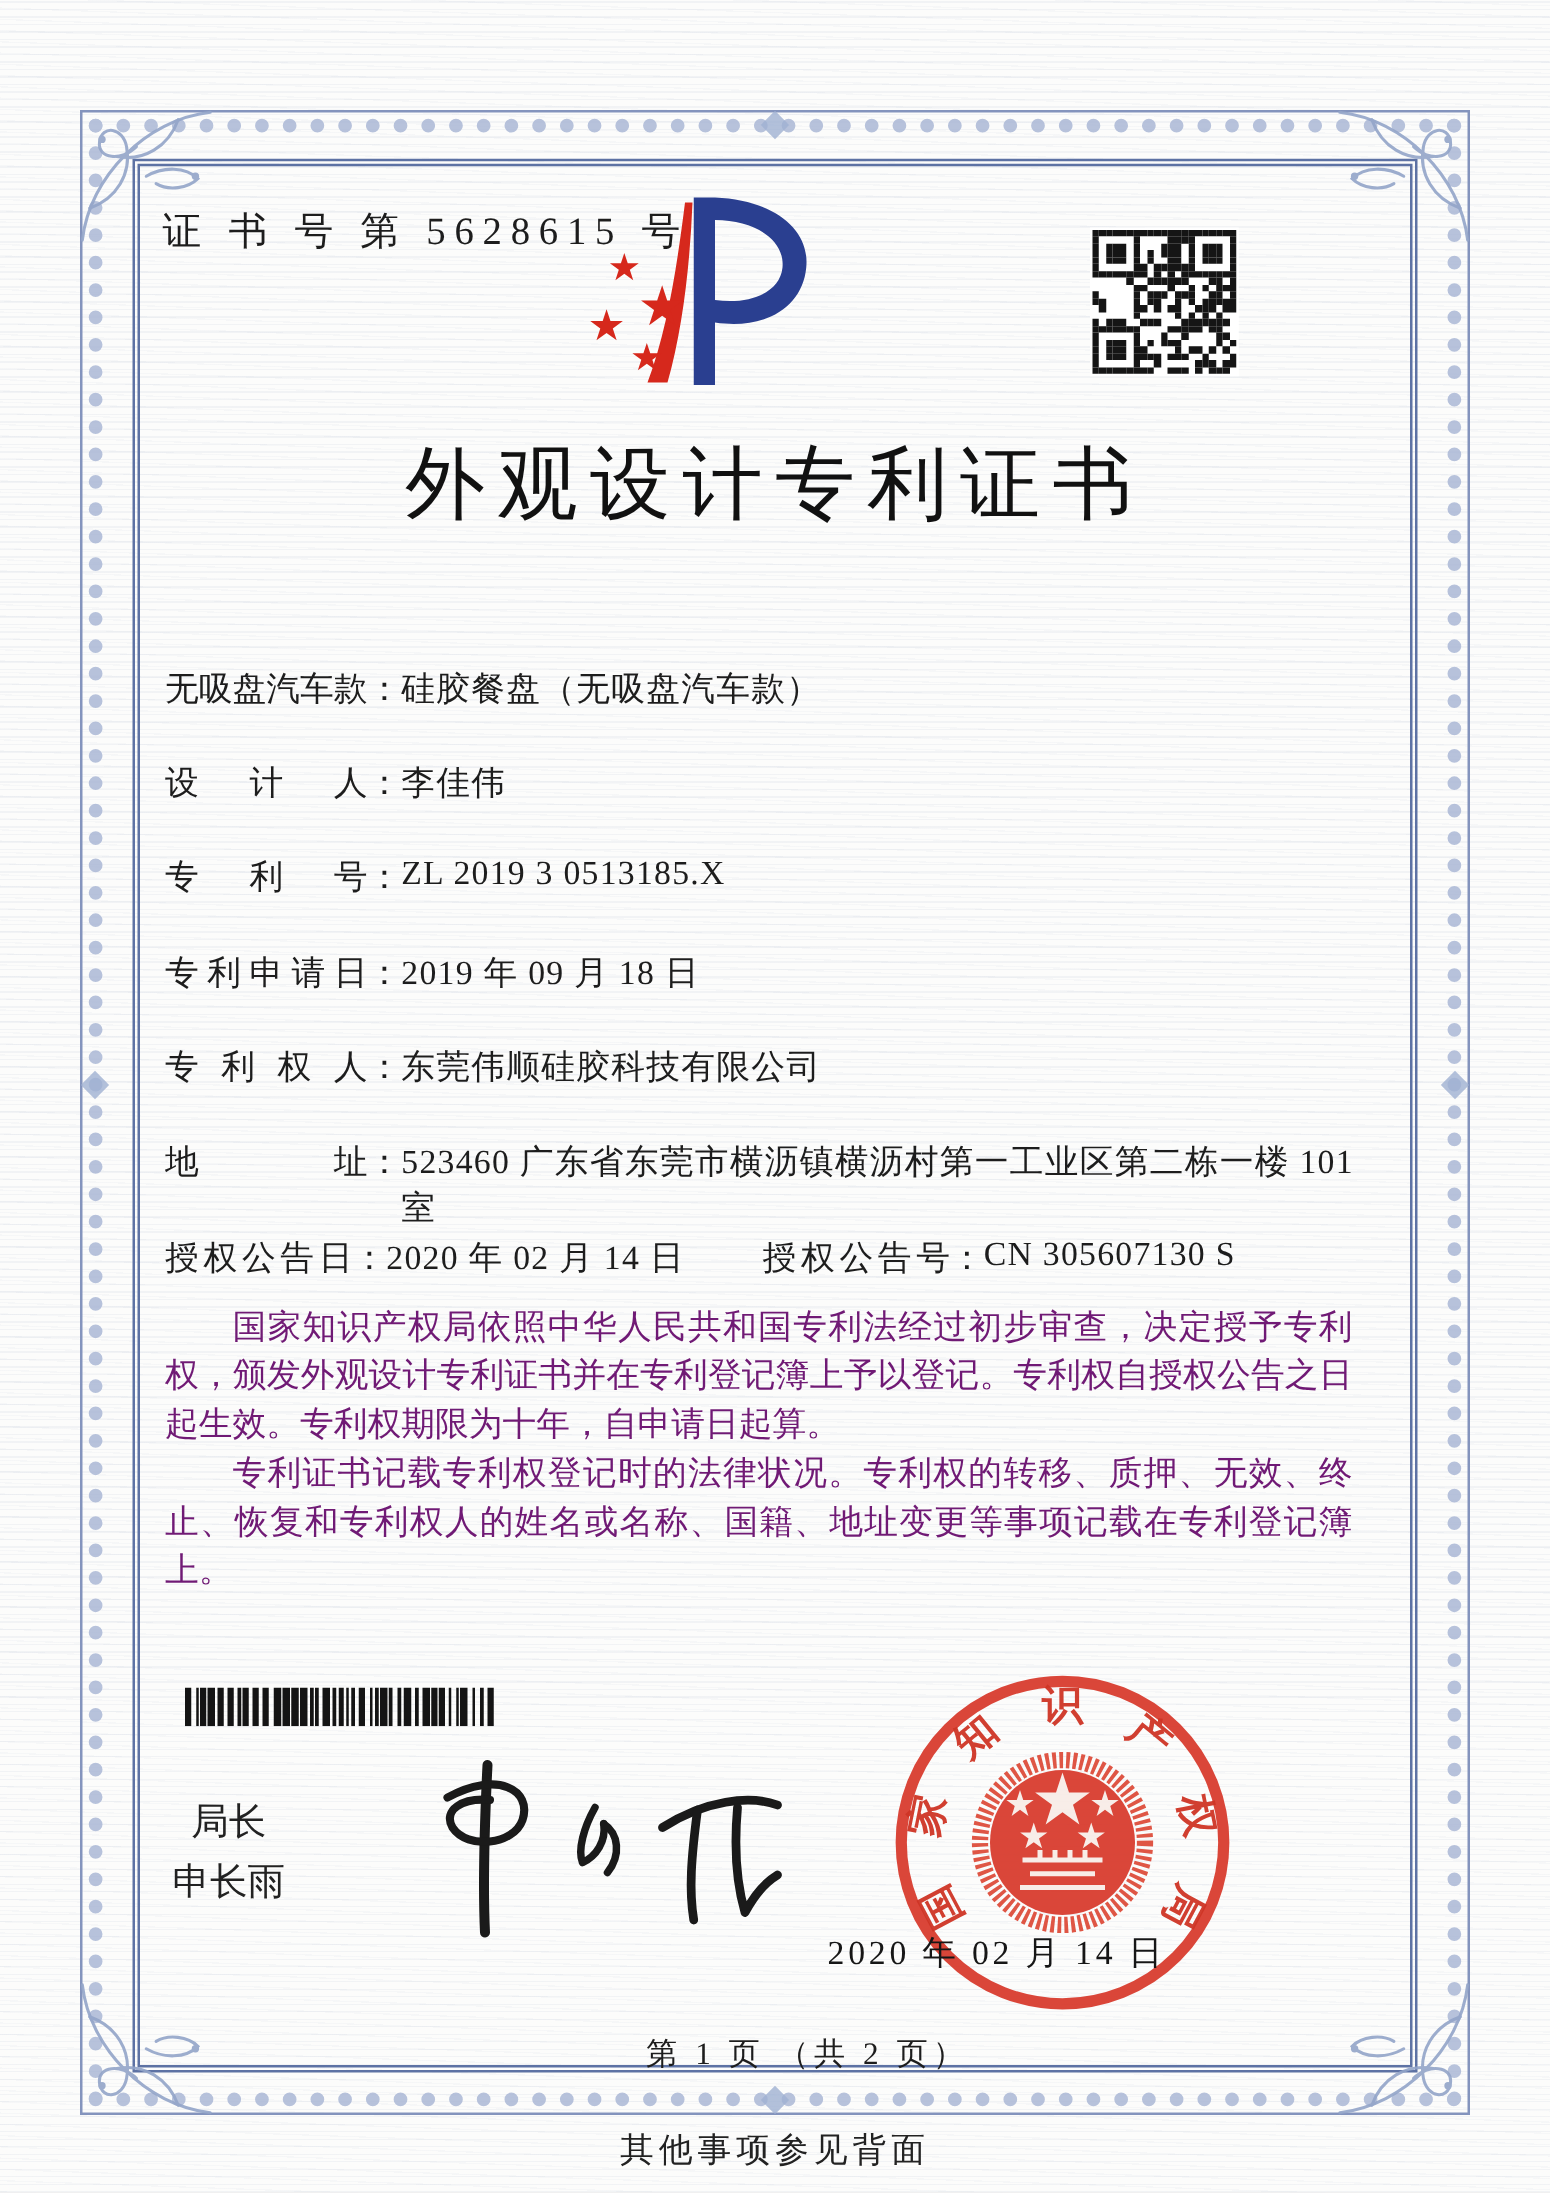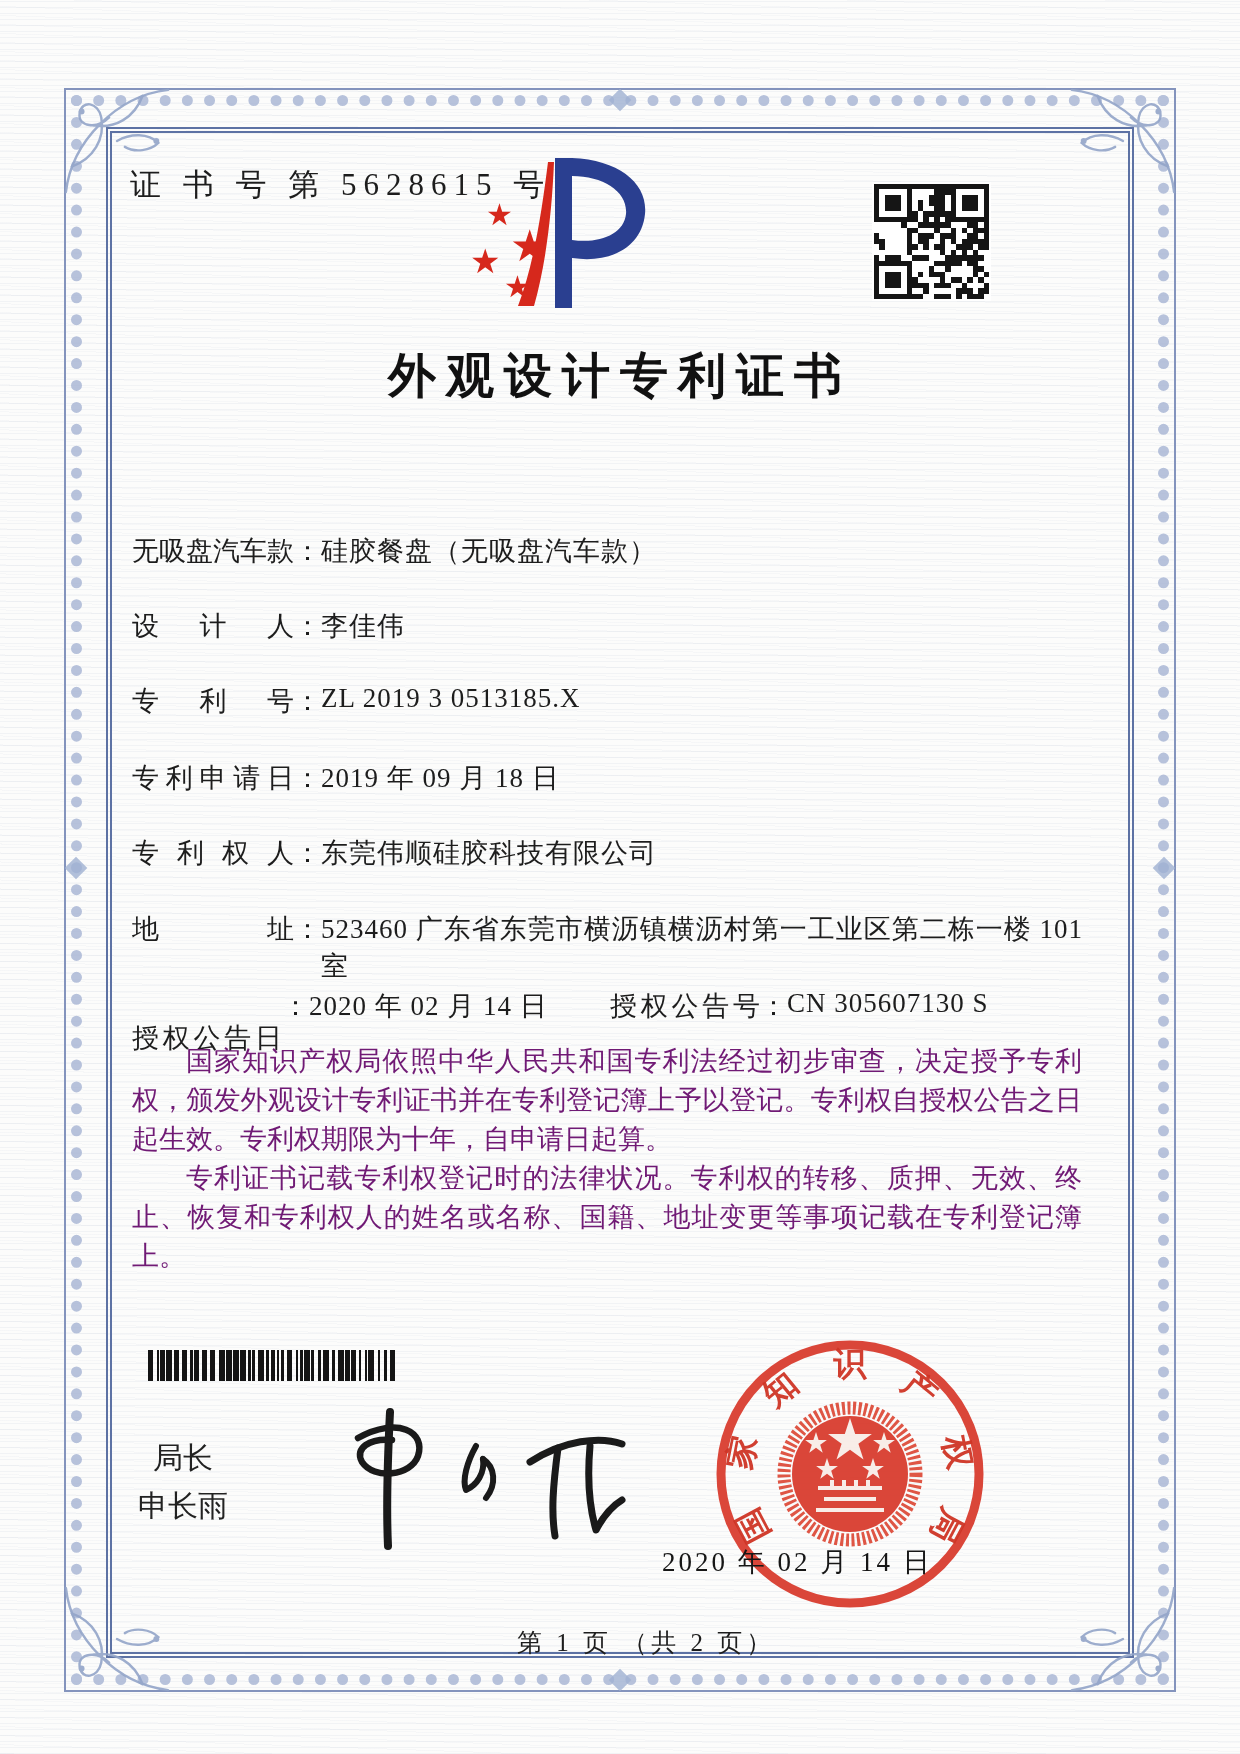--- a/index.html
+++ b/index.html
@@ -34,21 +34,21 @@
   
   .logo{position:absolute;left:452px;top:148px;width:205px;height:170px;}
   .logo .star{position:absolute;color:#d6281c;line-height:1;font-family:"DejaVu Sans",sans-serif;}
 
   .qr{position:absolute;left:872px;top:182px;width:119px;height:119px;background:#fff;
       display:grid;grid-template-columns:repeat(21,1fr);grid-template-rows:repeat(21,1fr);padding:2px;box-sizing:border-box;}
   .qr i{display:block;}
   .qr i.on{background:#151515;}
 
   .title{position:absolute;left:0;top:344px;width:100%;text-align:center;
-         font-size:48px;font-weight:bold;letter-spacing:10px;color:#111;}
+         font-size:64px;font-weight:normal;letter-spacing:10px;color:#111;}
 
   .fields{position:absolute;left:132px;top:0;width:960px;font-size:27px;}
   .frow{position:absolute;left:0;white-space:nowrap;}
   .lab{display:inline-block;width:162px;text-align:justify;text-align-last:justify;vertical-align:top;}
   .colon{display:inline-block;vertical-align:top;}
   .val{display:inline-block;vertical-align:top;letter-spacing:1px;}
   .val-wrap{white-space:normal;width:770px;line-height:37px;}
   .pair2{position:absolute;left:478px;top:0;white-space:nowrap;}
   .pair2 .lab{width:150px;}
 
@@ -596,21 +596,21 @@
     <div class="frow" style="top:760px;">
       <span class="lab">专利申请日</span><span class="colon">：</span><span class="val">2019 年 09 月 18 日</span>
     </div>
     <div class="frow" style="top:835px;">
       <span class="lab">专利权人</span><span class="colon">：</span><span class="val">东莞伟顺硅胶科技有限公司</span>
     </div>
     <div class="frow" style="top:911px;">
       <span class="lab">地址</span><span class="colon">：</span><span class="val val-wrap">523460 广东省东莞市横沥镇横沥村第一工业区第二栋一楼 101 室</span>
     </div>
     <div class="frow" style="top:988px;width:960px;">
-      <span class="lab" style="width:150px;margin-top:32px;">授权公告日</span><span class="colon">：</span><span class="val">2020 年 02 月 14 日</span>
+      <span class="lab" style="width:150px;">授权公告日</span><span class="colon">：</span><span class="val">2020 年 02 月 14 日</span>
       <span class="pair2">
         <span class="lab">授权公告号</span><span class="colon">：</span><span class="val">CN 305607130 S</span>
       </span>
     </div>
   </div>
 
   <div class="body-text">
     <p>国家知识产权局依照中华人民共和国专利法经过初步审查，决定授予专利权，颁发外观设计专利证书并在专利登记簿上予以登记。专利权自授权公告之日起生效。专利权期限为十年，自申请日起算。</p>
     <p>专利证书记载专利权登记时的法律状况。专利权的转移、质押、无效、终止、恢复和专利权人的姓名或名称、国籍、地址变更等事项记载在专利登记簿上。</p>
   </div>
@@ -661,14 +661,15 @@
           <text transform="translate(138,138) rotate(0) translate(0,-99)" text-anchor="middle" fill="#cf3526" font-size="33" font-weight="bold" opacity="0.95">识</text>
           <text transform="translate(138,138) rotate(39.33333333333334) translate(0,-99)" text-anchor="middle" fill="#cf3526" font-size="33" font-weight="bold" opacity="0.95">产</text>
           <text transform="translate(138,138) rotate(78.66666666666666) translate(0,-99)" text-anchor="middle" fill="#cf3526" font-size="33" font-weight="bold" opacity="0.95">权</text>
           <text transform="translate(138,138) rotate(118) translate(0,-99)" text-anchor="middle" fill="#cf3526" font-size="33" font-weight="bold" opacity="0.95">局</text>
         </g>
     </svg>
   </div>
   <div class="seal-date">2020 年 02 月 14 日</div>
 
   <div class="page-num">第 1 页 （共 2 页）</div>
+  <div class="back-note">其他事项参见背面</div>
 
 </div>
 
 </body></html>

